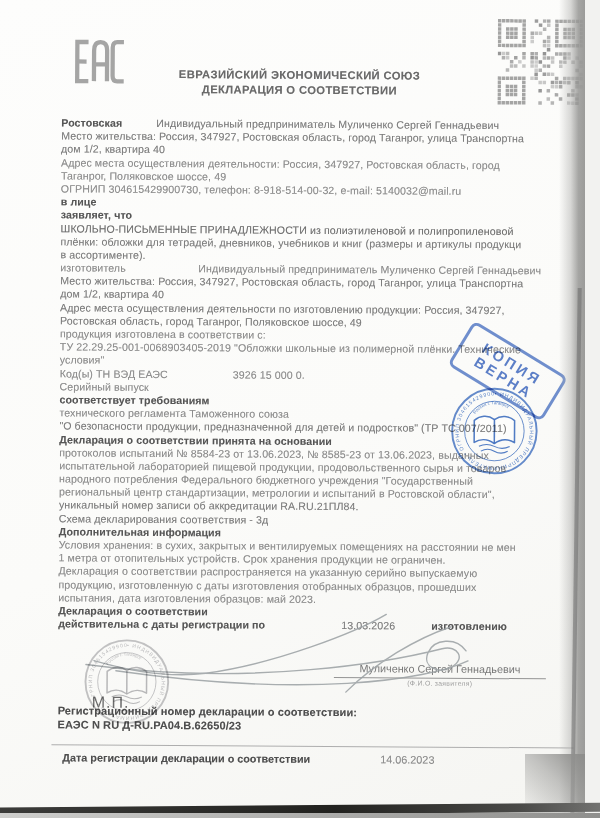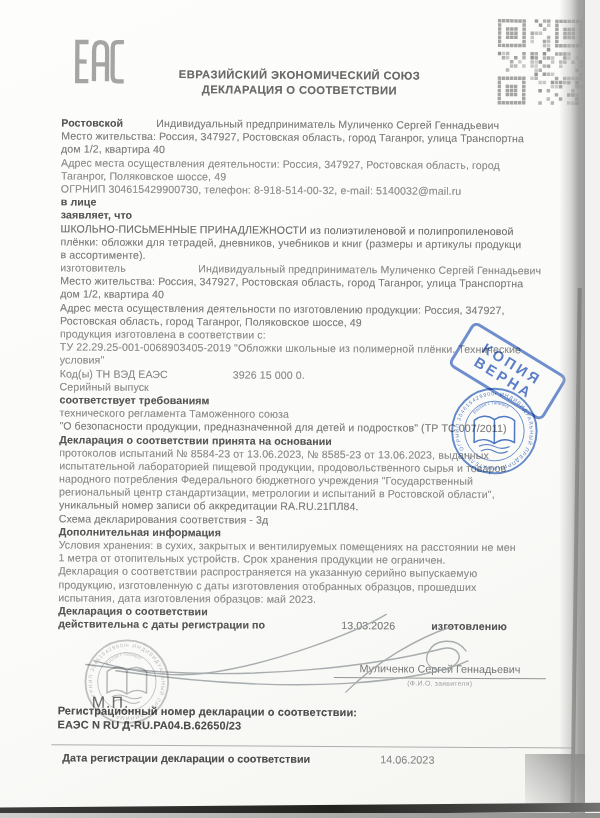--- a/index.html
+++ b/index.html
@@ -291,21 +291,21 @@
           <rect x="60" y="76" width="3.4" height="3.4" fill="#8e8e8e" opacity="0.75"></rect>
           <rect x="76" y="76" width="3.4" height="3.4" fill="#8e8e8e" opacity="0.87"></rect>
           <rect x="40" y="80" width="3.4" height="3.4" fill="#8e8e8e" opacity="0.67"></rect>
           <rect x="52" y="80" width="3.4" height="3.4" fill="#8e8e8e" opacity="0.64"></rect>
           <rect x="68" y="80" width="3.4" height="3.4" fill="#8e8e8e" opacity="0.49"></rect>
           <rect x="72" y="80" width="3.4" height="3.4" fill="#8e8e8e" opacity="0.47"></rect>
           <rect x="76" y="80" width="3.4" height="3.4" fill="#8e8e8e" opacity="0.86"></rect>
         </svg></div>
 
     <div class="mainlines">
-      <div class="ln"><span class="b ib" style="width:95px">Ростовской</span><span>Индивидуальный предприниматель Муличенко Сергей Геннадьевич</span></div>
+      <div class="ln"><span class="b ib" style="width:95px">Ростовская</span><span>Индивидуальный предприниматель Муличенко Сергей Геннадьевич</span></div>
       <div class="ln">Место жительства: Россия, 347927, Ростовская область, город Таганрог, улица Транспортна</div>
       <div class="ln">дом 1/2, квартира 40</div>
       <div class="ln lt">Адрес места осуществления деятельности: Россия, 347927, Ростовская область, город</div>
       <div class="ln lt">Таганрог, Поляковское шоссе, 49</div>
       <div class="ln lt">ОГРНИП 304615429900730, телефон: 8-918-514-00-32, e-mail: 5140032@mail.ru</div>
       <div class="ln b">в лице</div>
       <div class="ln b">заявляет, что</div>
       <div class="ln" style="color:#6f6f6f">ШКОЛЬНО-ПИСЬМЕННЫЕ ПРИНАДЛЕЖНОСТИ из полиэтиленовой и полипропиленовой</div>
       <div class="ln">плёнки: обложки для тетрадей, дневников, учебников и книг (размеры и артикулы продукци</div>
       <div class="ln">в ассортименте).</div>

